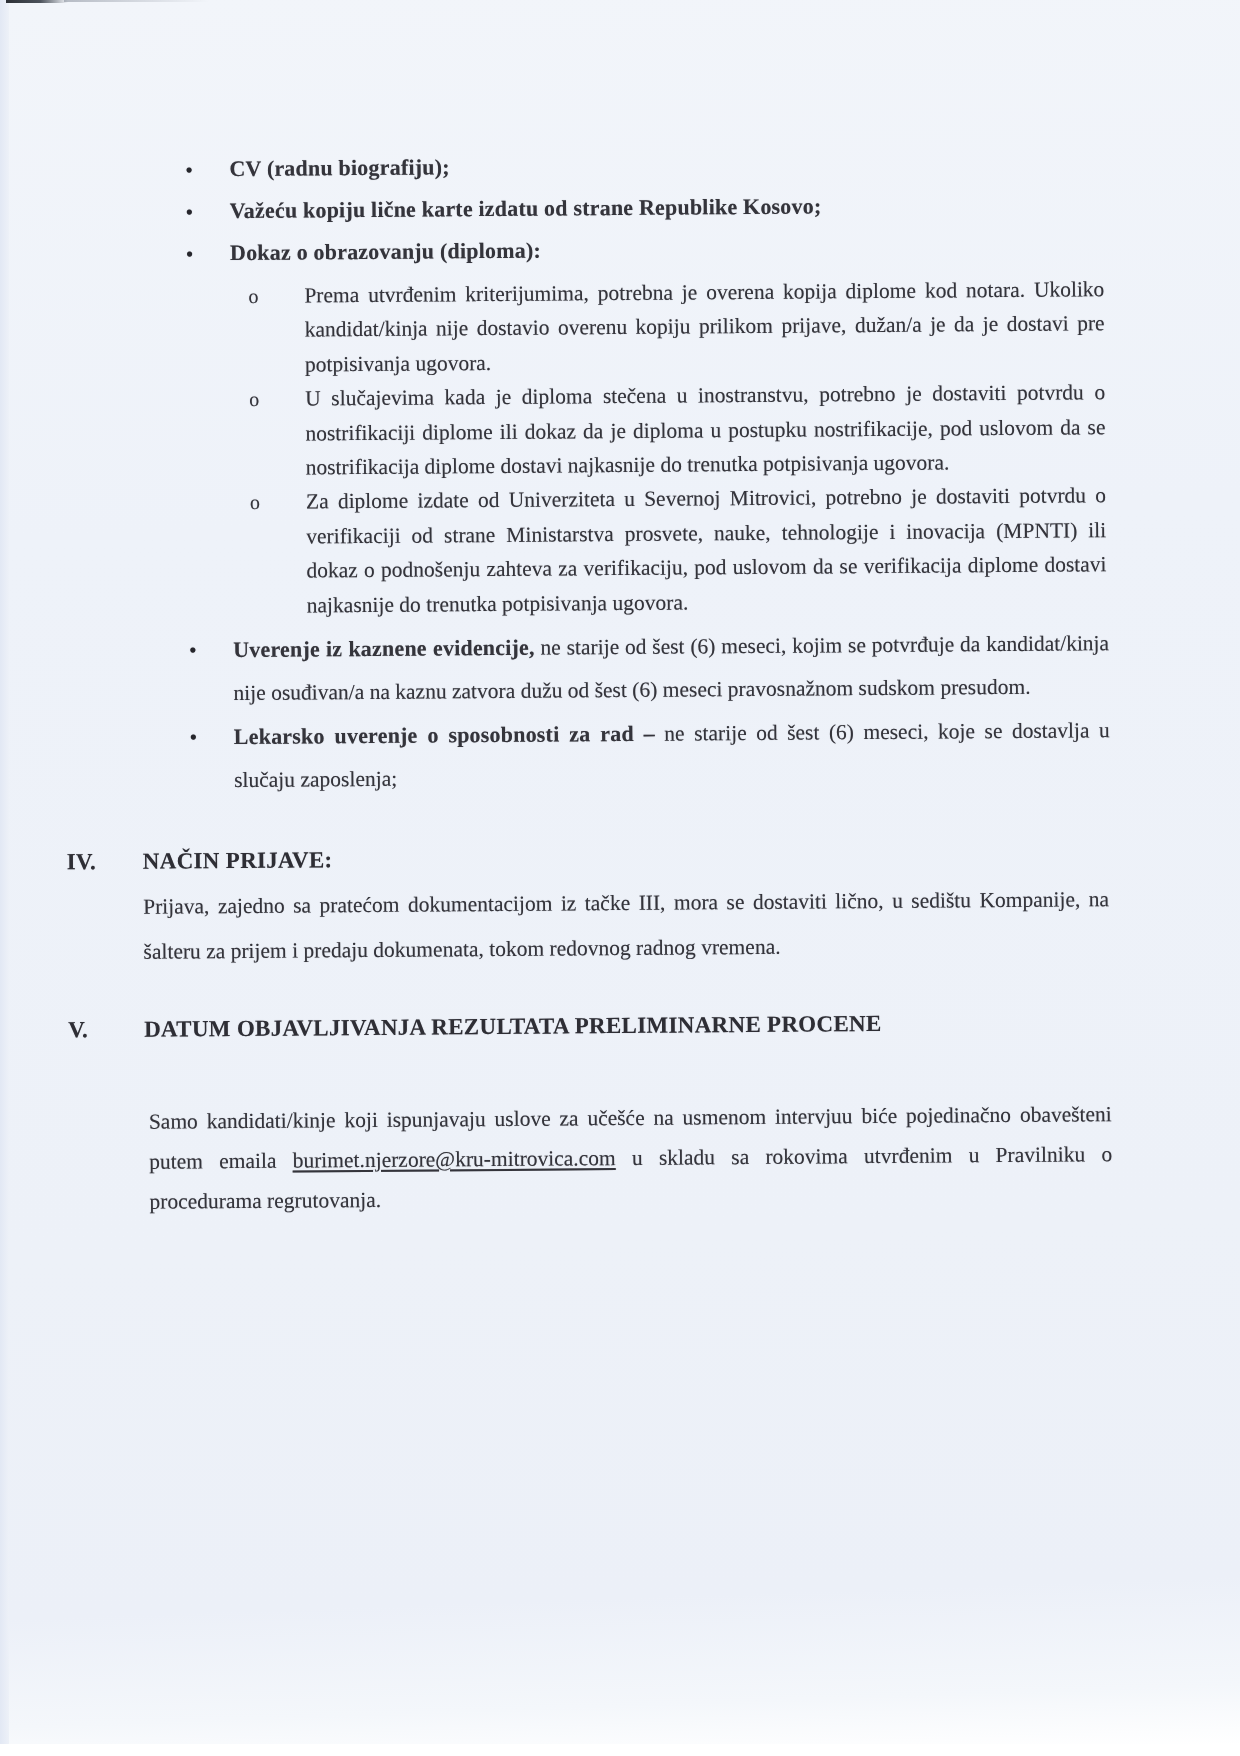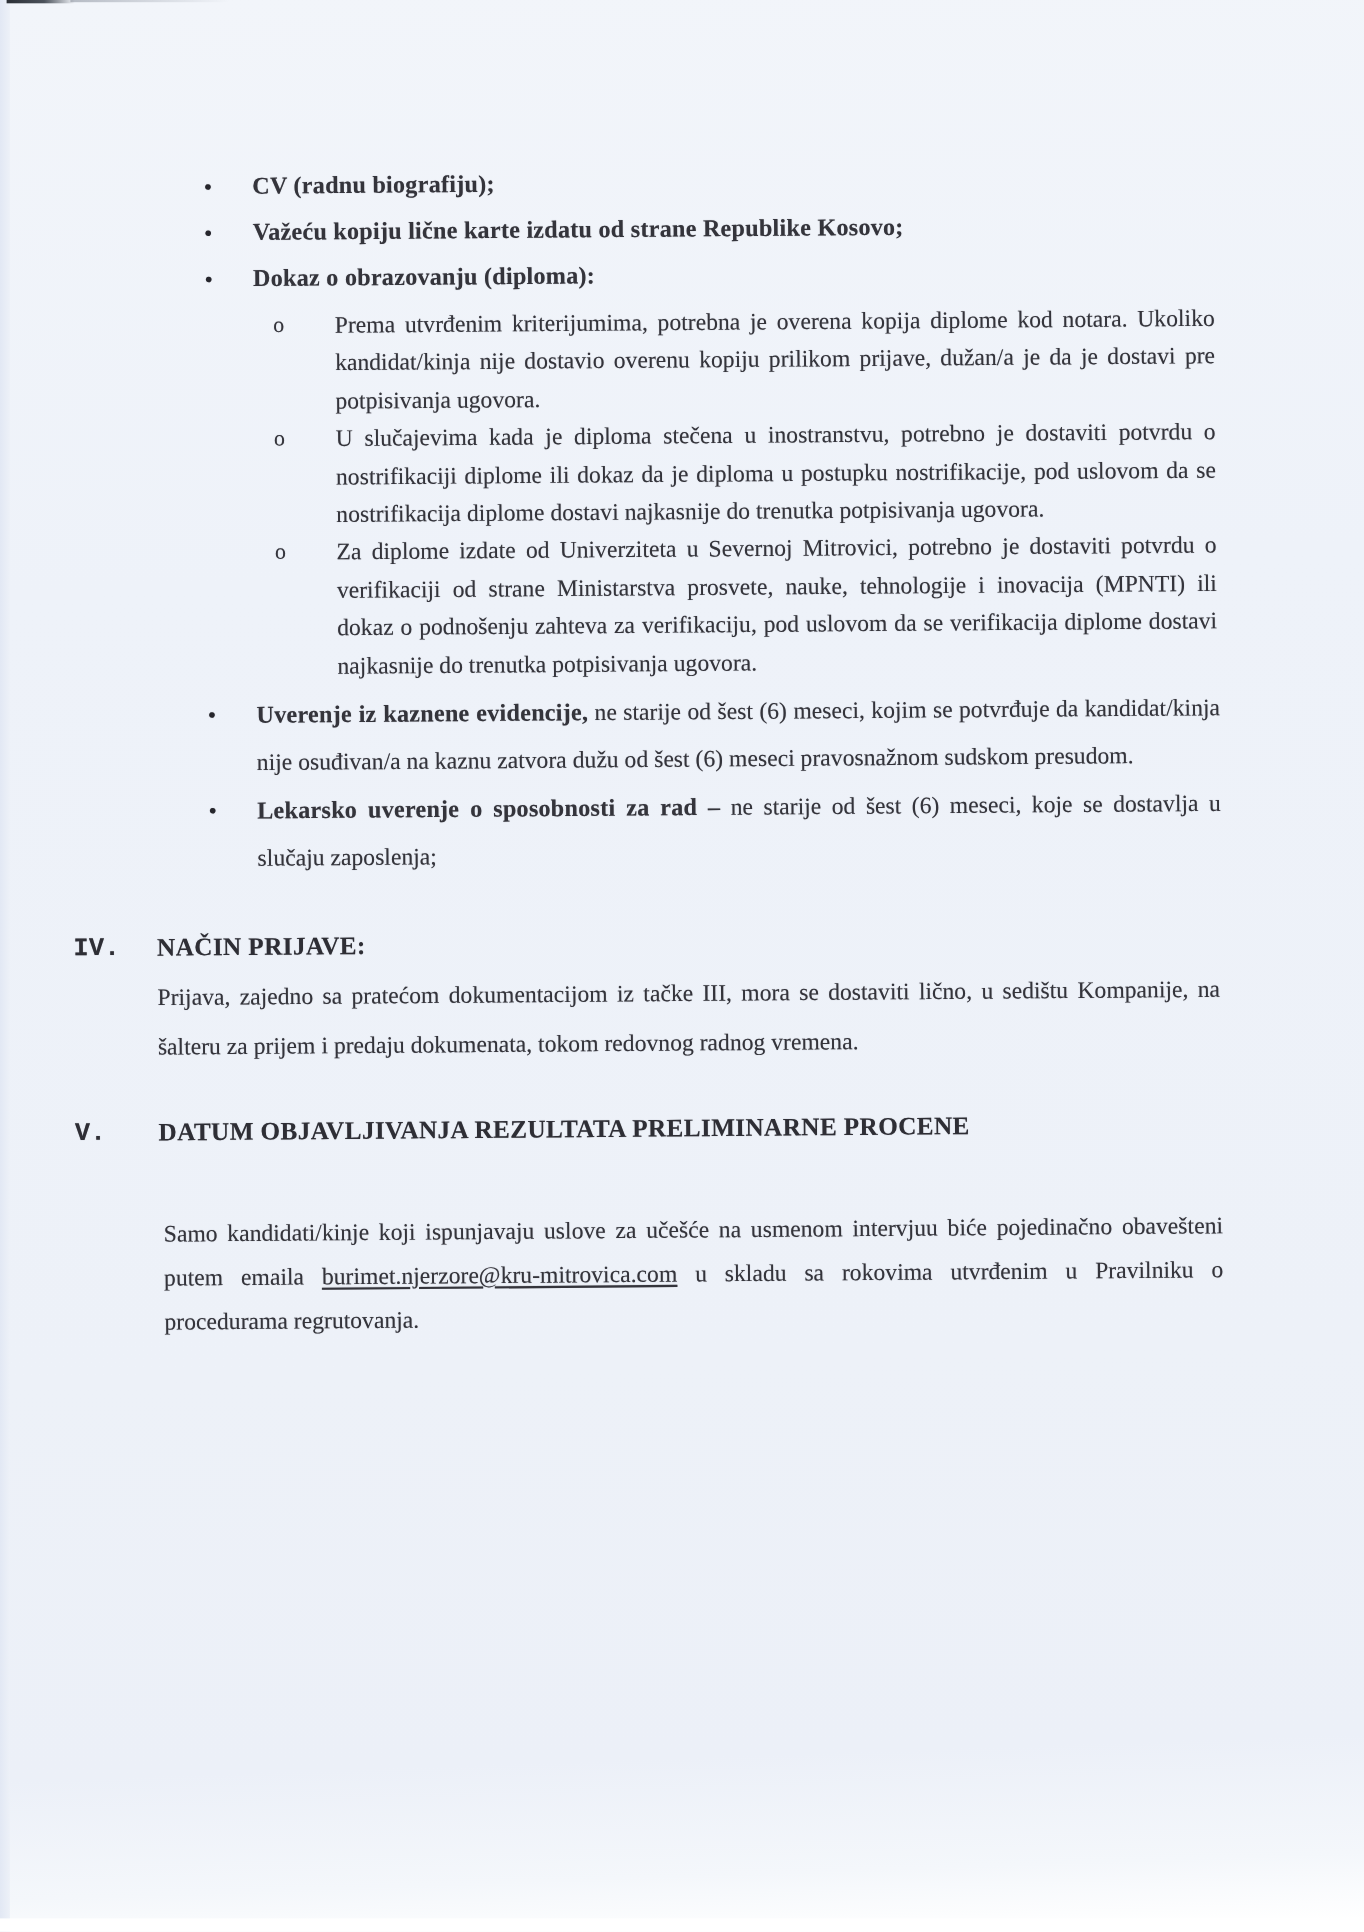--- a/index.html
+++ b/index.html
@@ -116,21 +116,21 @@
   
   .section { margin-left: 66px; }
   .sec-head {
     display: flex;
     font-weight: bold;
     font-size: 23px;
     line-height: 34px;
     letter-spacing: 0.3px;
     color: #2e2e35;
   }
-  .sec-num { flex: none; width: 76px; font-family: Liberation Mono, monospace; }
+  .sec-num { flex: none; width: 76px; }
   .sec-title { white-space: nowrap; }
   .sec-iv { margin-top: 42px; }
   .sec-v  { margin-top: 38px; }
   .sec-body {
     margin: 6px 0 0 76px;
     width: 966px;
     text-align: justify;
     font-size: 21.5px;
     line-height: 45px;
   }

